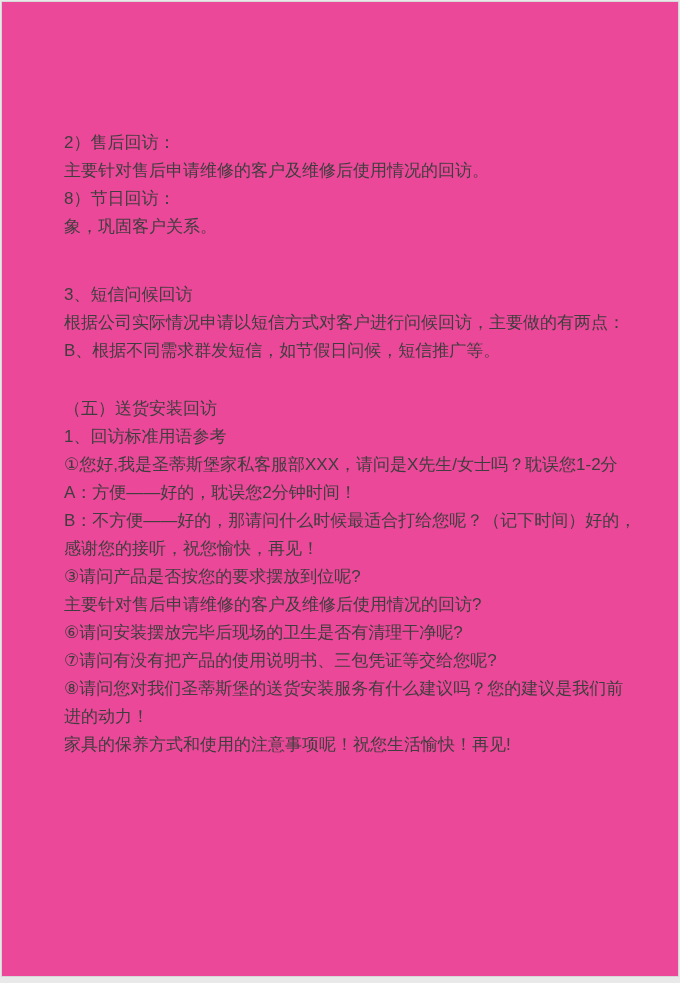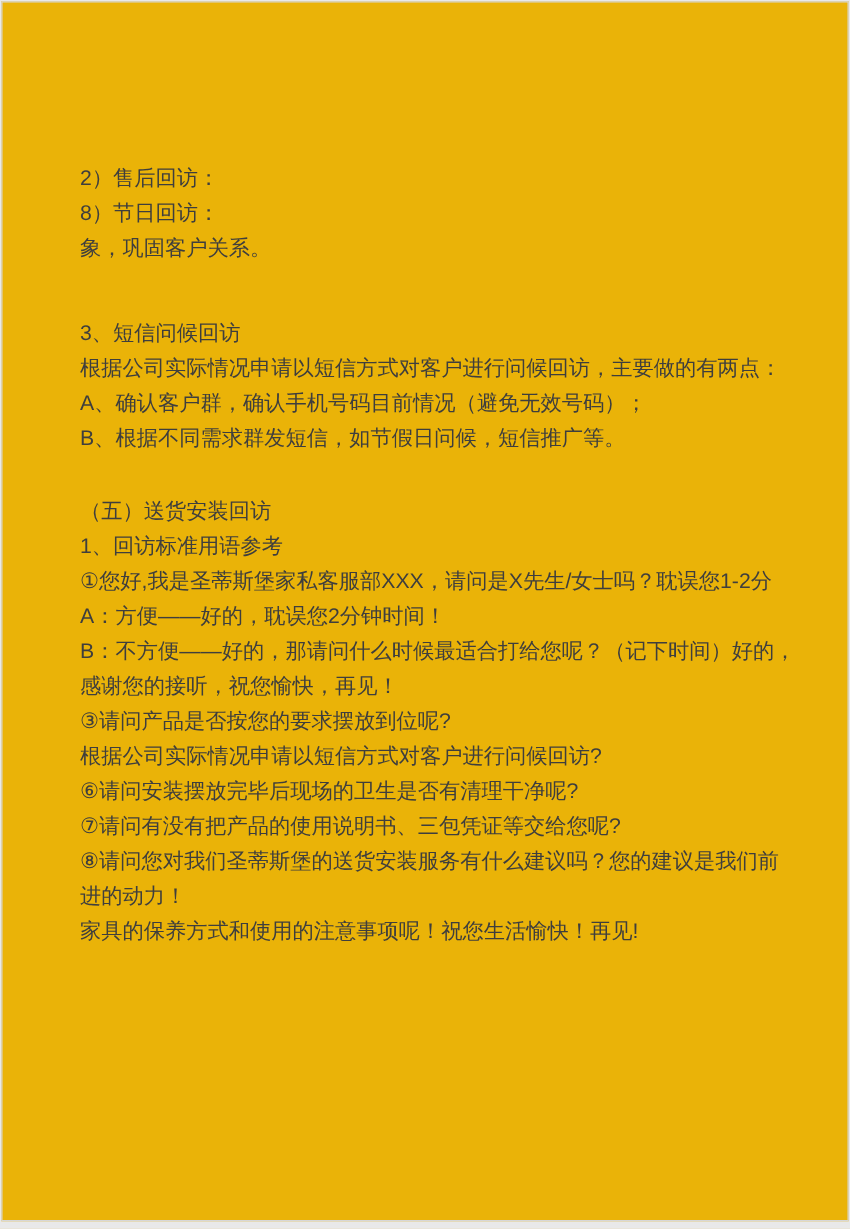--- a/index.html
+++ b/index.html
@@ -10,21 +10,21 @@
     background: #e9e9e9;
     font-family: "Liberation Sans", "DejaVu Sans", sans-serif;
     overflow: hidden;
   }
   .paper {
     position: absolute;
     left: 1px;
     top: 1px;
     width: 676px;
     height: 974px;
-    background: #eab308;
+    background: #ec4899;
     border: 1px solid #d7d7d7;
     overflow: hidden;
   }
   .content {
     padding: 127px 62px 0 62px;
   }
   .section { margin: 0; }
   .section.gap-sm { margin-top: 40px; }
   .section.gap-md { margin-top: 30px; }
   .line {
@@ -36,40 +36,40 @@
   }
 </style>
 </head>
 <body>
 
 <div class="paper">
   <div class="content">
 
     <div class="section">
       <div class="line">2）售后回访：</div>
+      <div class="line">主要针对售后申请维修的客户及维修后使用情况的回访。</div>
       <div class="line">8）节日回访：</div>
       <div class="line">象，巩固客户关系。</div>
     </div>
 
     <div class="section gap-sm">
       <div class="line">3、短信问候回访</div>
       <div class="line">根据公司实际情况申请以短信方式对客户进行问候回访，主要做的有两点：</div>
-      <div class="line">A、确认客户群，确认手机号码目前情况（避免无效号码）；</div>
       <div class="line">B、根据不同需求群发短信，如节假日问候，短信推广等。</div>
     </div>
 
     <div class="section gap-md">
       <div class="line">（五）送货安装回访</div>
       <div class="line">1、回访标准用语参考</div>
       <div class="line">①您好,我是圣蒂斯堡家私客服部XXX，请问是X先生/女士吗？耽误您1-2分</div>
       <div class="line">A：方便——好的，耽误您2分钟时间！</div>
       <div class="line">B：不方便——好的，那请问什么时候最适合打给您呢？（记下时间）好的，</div>
       <div class="line">感谢您的接听，祝您愉快，再见！</div>
       <div class="line">③请问产品是否按您的要求摆放到位呢?</div>
-      <div class="line">根据公司实际情况申请以短信方式对客户进行问候回访?</div>
+      <div class="line">主要针对售后申请维修的客户及维修后使用情况的回访?</div>
       <div class="line">⑥请问安装摆放完毕后现场的卫生是否有清理干净呢?</div>
       <div class="line">⑦请问有没有把产品的使用说明书、三包凭证等交给您呢?</div>
       <div class="line">⑧请问您对我们圣蒂斯堡的送货安装服务有什么建议吗？您的建议是我们前</div>
       <div class="line">进的动力！</div>
       <div class="line">家具的保养方式和使用的注意事项呢！祝您生活愉快！再见!</div>
     </div>
 
   </div>
 </div>
 

